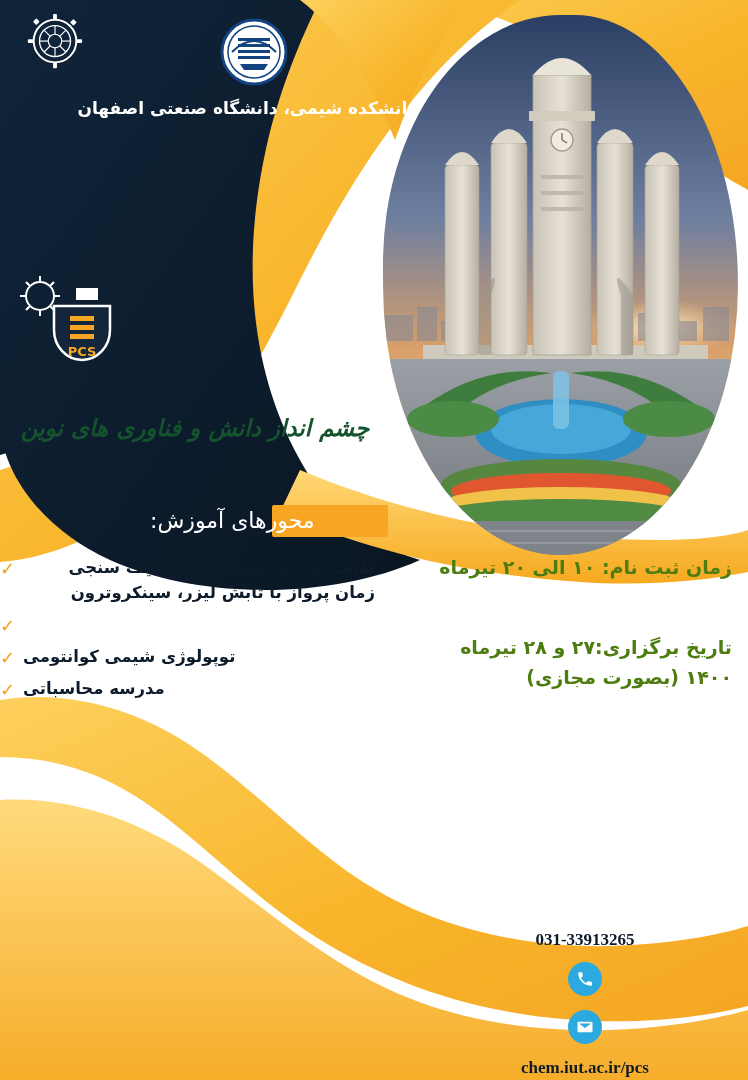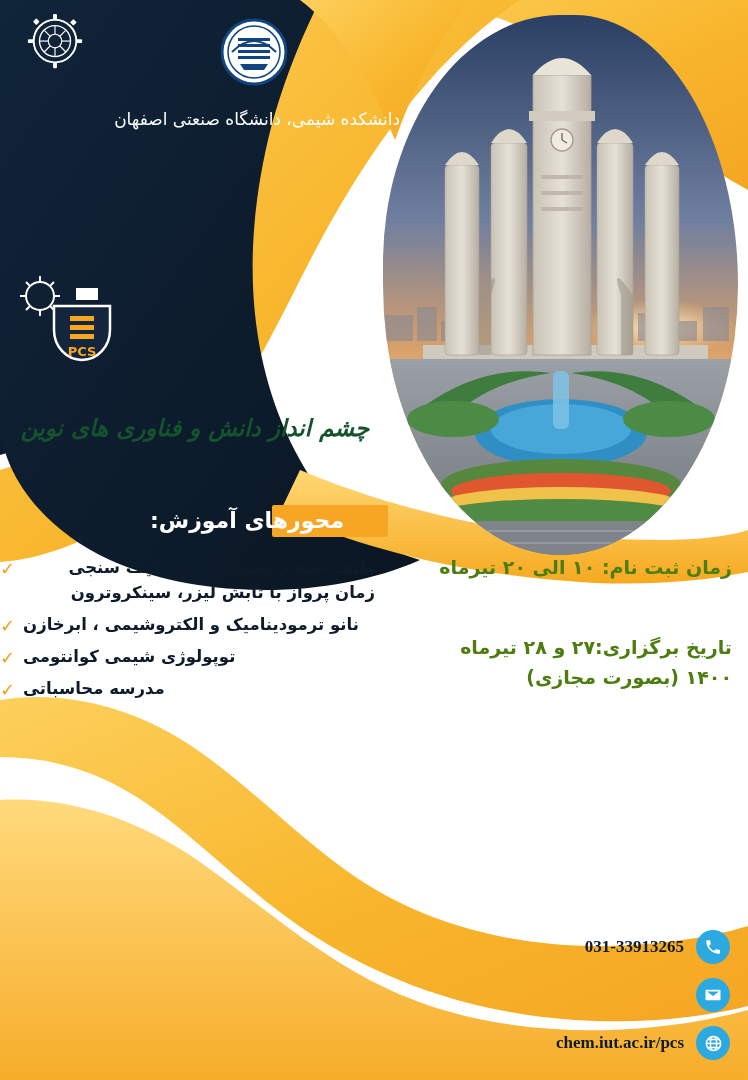--- a/index.html
+++ b/index.html
@@ -47,28 +47,27 @@
     left: 218px;
     width: 72px;
     height: 72px;
   }
   .faculty-line {
     position: absolute;
     top: 98px;
     left: 0;
     width: 410px;
     text-align: right;
-    padding-left: 0;
+    padding-left: 16px;
     padding-right: 0;
     color: #ffffff;
     font-size: 17px;
-    font-weight: normal;
+    font-weight: bold;
     direction: rtl;
     letter-spacing: 0px;
-    margin-top: 11px;
   }
   .faculty-line span { padding-right: 10px; }
 
   
   .photo {
     position: absolute;
     top: 15px;
     left: 383px;
     width: 355px;
     height: 540px;
@@ -136,21 +135,21 @@
     border-radius: 2px;
   }
   .topics-heading-text {
     position: absolute;
     top: 508px;
     left: 150px;
     width: 238px;
     text-align: left;
     direction: rtl;
     font-size: 22px;
-    font-weight: bold;
+    font-weight: normal;
     color: #ffffff;
     z-index: 4;
   }
   .topics-list {
     position: absolute;
     top: 556px;
     left: 0;
     width: 410px;
     direction: rtl;
     list-style: none;
@@ -206,21 +205,21 @@
   
   .contacts {
     position: absolute;
     top: 930px;
     left: 440px;
     width: 290px;
     direction: ltr;
   }
   .contact-row {
     display: flex;
-    flex-direction: row;
+    flex-direction: column;
     align-items: center;
     justify-content: flex-end;
     gap: 12px;
     margin-bottom: 14px;
   }
   .contact-text {
     font-family: "Liberation Serif", "DejaVu Serif", serif;
     font-weight: bold;
     font-size: 17px;
     color: #0d1b2a;
@@ -446,21 +445,20 @@
 
   <div class="topics-heading-bg"></div>
   <div class="topics-heading-text">محورهای آموزش:</div>
 
   <ul class="topics-list">
     <li class="topic-item">
       <span class="txt">طیف سنجی تحرک یونی، طیف سنجی زمان پرواز با تابش لیزر، سینکروترون</span>
       <span class="check">✓</span>
     </li>
     <li class="topic-item">
-      <span class="txt">نانو ترمودینامیک و الکتروشیمی ، ابرخازن</span>
       <span class="check">✓</span>
     </li>
     <li class="topic-item">
       <span class="txt">توپولوژی شیمی کوانتومی</span>
       <span class="check">✓</span>
     </li>
     <li class="topic-item">
       <span class="txt">مدرسه محاسباتی</span>
       <span class="check">✓</span>
     </li>

